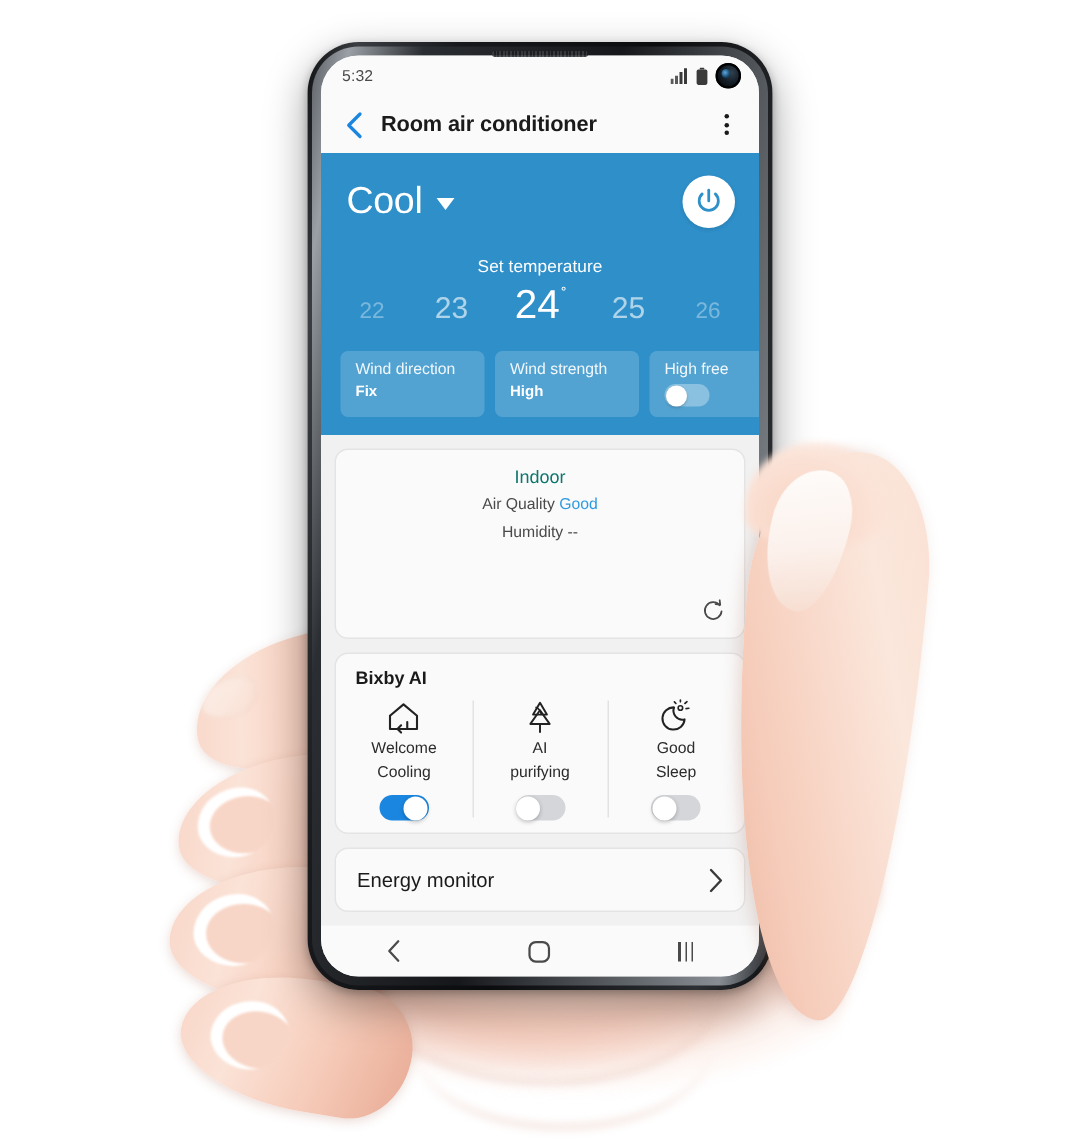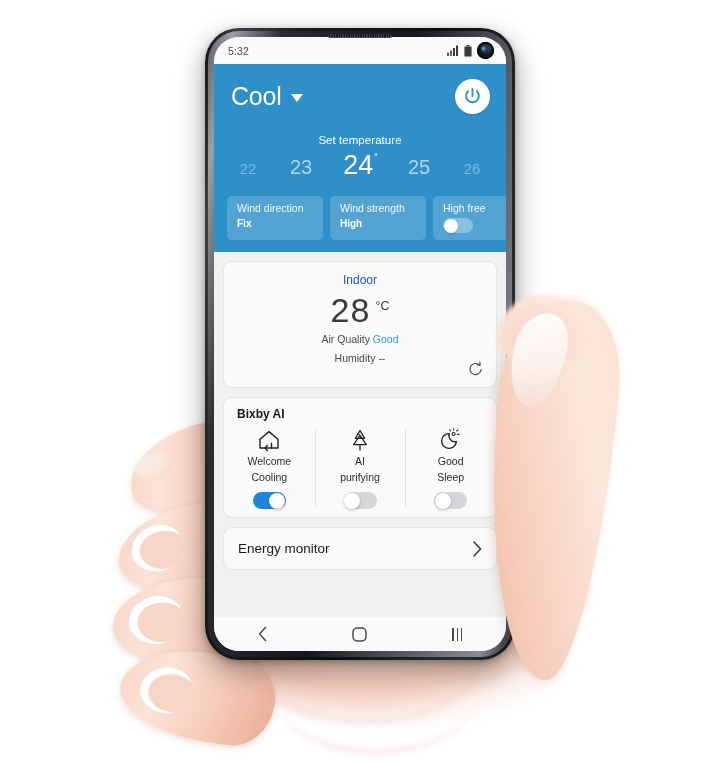--- a/index.html
+++ b/index.html
@@ -419,21 +419,21 @@
   #indoor-card {
     padding: 11px 0 8px 0;
     position: relative;
     flex: 0 0 auto;
     height: 127px;
     box-sizing: border-box;
   }
   .indoor-title {
     text-align: center;
     font-size: 12px;
-    color: #1d4ed8;
+    color: #0f766e;
     font-weight: 500;
   }
   .indoor-temp-row {
     display: flex;
     align-items: flex-start;
     justify-content: center;
     margin-top: 5px;
   }
   .indoor-temp {
     font-size: 34px;
@@ -591,20 +591,33 @@
             <rect x="9" y="0.5" width="2" height="10.5" fill="#3a3a3a"></rect>
           </svg>
           <svg class="sb-icon" width="8" height="12" viewBox="0 0 8 12">
             <rect x="2.5" y="0" width="3" height="1.4" rx=".4" fill="#3a3a3a"></rect>
             <rect x="0.4" y="1.4" width="7.2" height="10.2" rx="1.2" fill="#3a3a3a"></rect>
           </svg>
           <div class="punch-hole"></div>
         </div>
       </div>
 
+      <div class="app-bar">
+        <div class="back-btn">
+          <svg width="13" height="19" viewBox="0 0 13 19">
+            <polyline points="10,2 2.5,9.5 10,17" fill="none" stroke="#1a86e0" stroke-width="2.2" stroke-linecap="round" stroke-linejoin="round"></polyline>
+          </svg>
+        </div>
+        <div class="app-title">Room air conditioner</div>
+        <div class="kebab">
+          <i></i>
+          <i></i>
+          <i></i>
+        </div>
+      </div>
 
       <div class="blue-panel">
 
         <div class="mode-row">
           <div class="mode-left">
             <span class="mode-text">Cool</span>
             <span class="caret-down"></span>
           </div>
           <div class="power-btn">
             <svg width="21" height="21" viewBox="0 0 24 24">
@@ -640,24 +653,20 @@
             </div>
           </div>
 
         </div>
       </div>
 
       <div class="content">
 
         <div class="card" id="indoor-card">
           <div class="indoor-title">Indoor</div>
-          <div class="indoor-temp-row">
-            <span class="indoor-temp">28</span>
-            <span class="indoor-unit">°C</span>
-          </div>
           <div class="indoor-sub">
             <span>Air Quality</span>
             <span class="aq-good">Good</span>
           </div>
           <div class="indoor-sub">
             <span>Humidity</span>
             <span>--</span>
           </div>
           <div class="refresh-btn">
             <svg width="18" height="18" viewBox="0 0 20 20">

